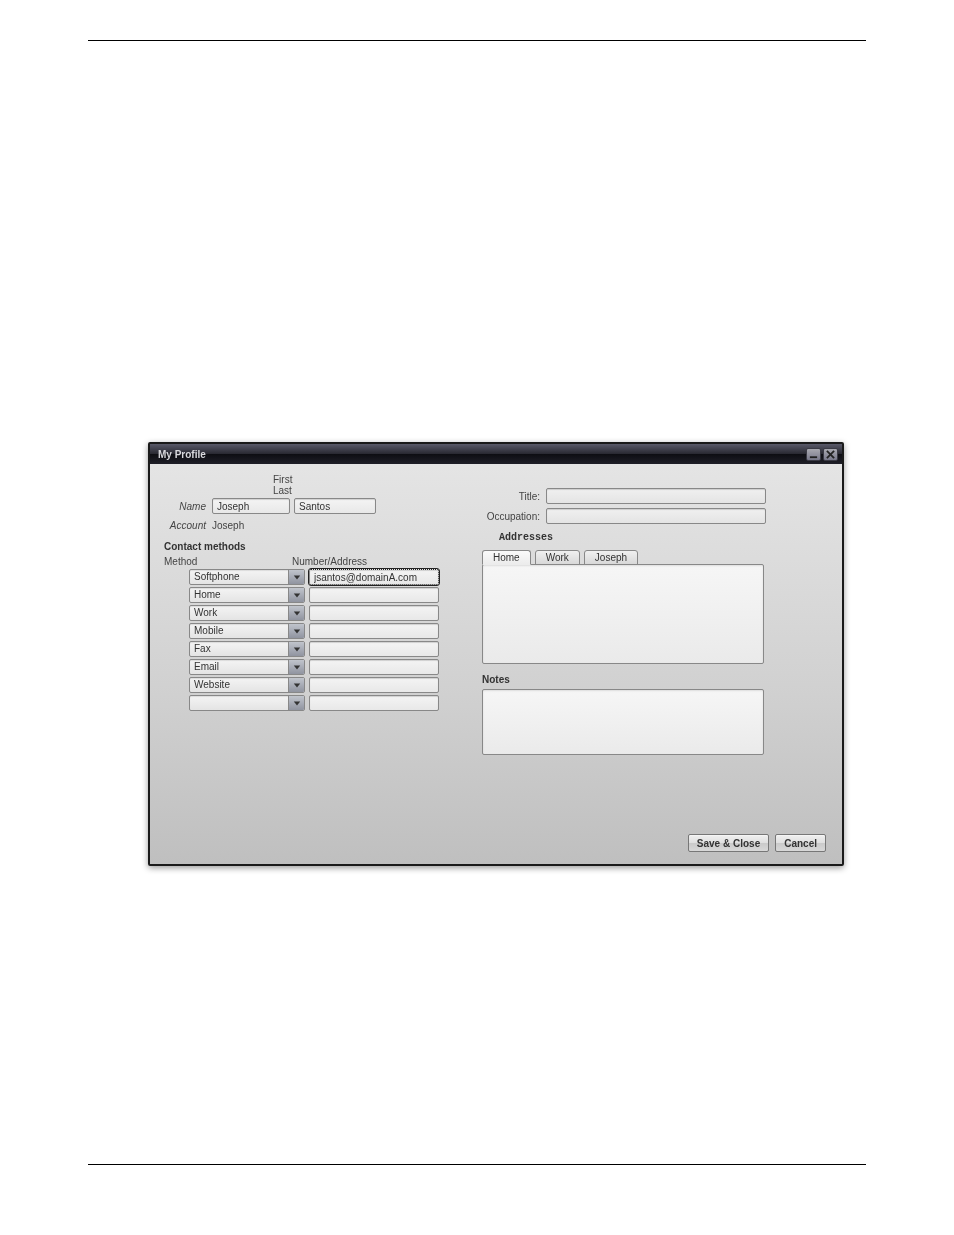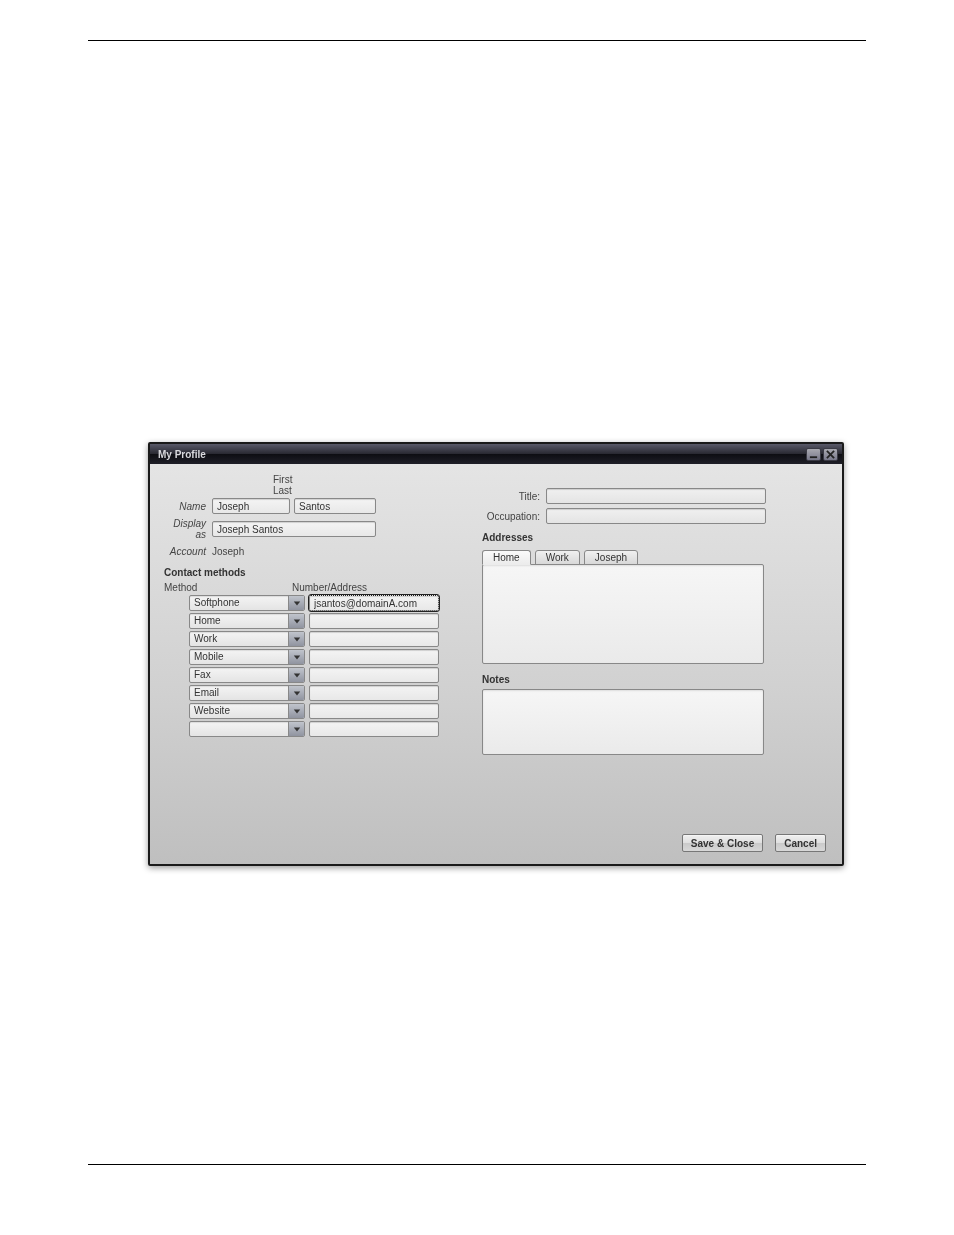--- a/index.html
+++ b/index.html
@@ -179,21 +179,21 @@
     border-radius: 2px;
     margin-top: 2px;
     box-shadow: inset 0 1px 2px rgba(0,0,0,0.1);
   }
 
   .footer-btns {
     position: absolute;
     bottom: 12px;
     right: 16px;
     display: flex;
-    gap: 12px;
+    gap: 6px;
   }
   .btn {
     height: 18px;
     padding: 0 8px;
     font-size: 10px;
     font-weight: bold;
     color: #333;
     border: 1px solid #777;
     border-radius: 2px;
     background: linear-gradient(to bottom, #f0f0f0 0%, #e0e0e0 48%, #cacaca 52%, #d8d8d8 100%);
@@ -236,24 +236,20 @@
         <div class="col-hdr" style="width:82px;">First</div>
         <div class="col-hdr" style="width:82px;">Last</div>
       </div>
 
       <div class="row">
         <div class="lbl lbl-right name-lbl">Name</div>
         <input class="tf" style="width: 78px; margin-right: 4px;" value="Joseph">
         <input class="tf" style="width: 82px;" value="Santos">
       </div>
 
-      <div class="row">
-        <div class="lbl lbl-right name-lbl">Display as</div>
-        <input class="tf" style="width: 164px;" value="Joseph Santos">
-      </div>
 
       <div class="row" style="margin-top:6px;">
         <div class="lbl lbl-right name-lbl">Account</div>
         <div class="lbl">Joseph</div>
       </div>
 
       <div class="section-title" style="margin-left:0;">Contact methods</div>
 
       <div class="row" style="margin-bottom:2px;gap:8px;">
         <div class="col-hdr" style="width:120px;">Method</div>
@@ -362,21 +358,21 @@
       <div style="height:14px;"></div>
       <div class="row">
         <div class="right-lbl">Title:</div>
         <input class="tf right-input empty" value="" style="">
       </div>
       <div class="row">
         <div class="right-lbl">Occupation:</div>
         <input class="tf right-input empty" value="" style="">
       </div>
 
-      <div class="section-title" style="margin-left:0;margin-top:8px;">Addresses</div>
+      <div class="section-title" style="margin-left:17px;margin-top:8px;font-family:Liberation Mono, monospace;">Addresses</div>
       <div class="addr-tabs">
         <div class="addr-tab active">Home</div>
         <div class="addr-tab">Work</div>
         <div class="addr-tab">Joseph</div>
       </div>
       <div class="addr-panel"></div>
 
       <div class="section-title" style="margin-left:0;margin-top:10px;">Notes</div>
       <div class="notes-panel"></div>
     </div>

